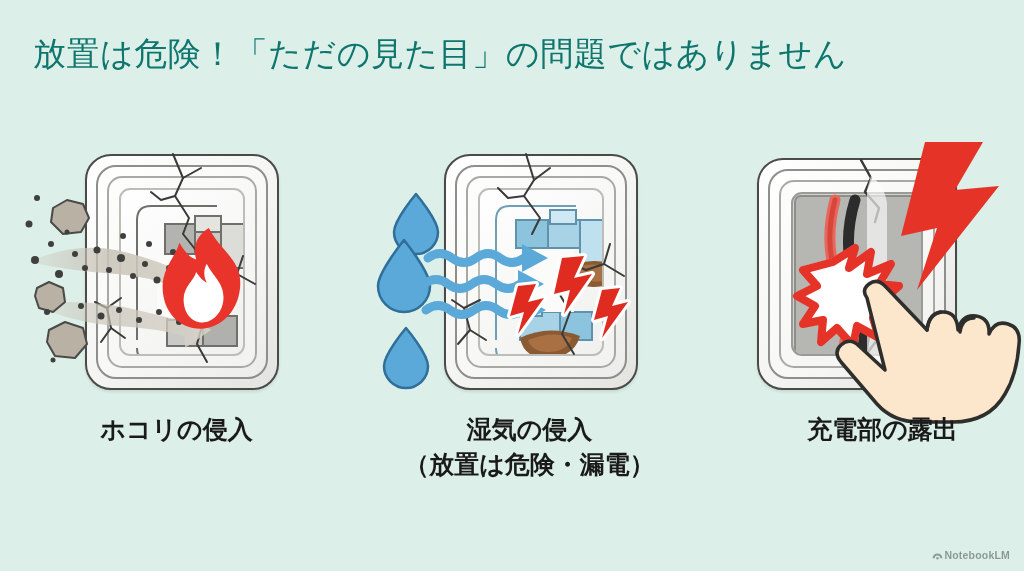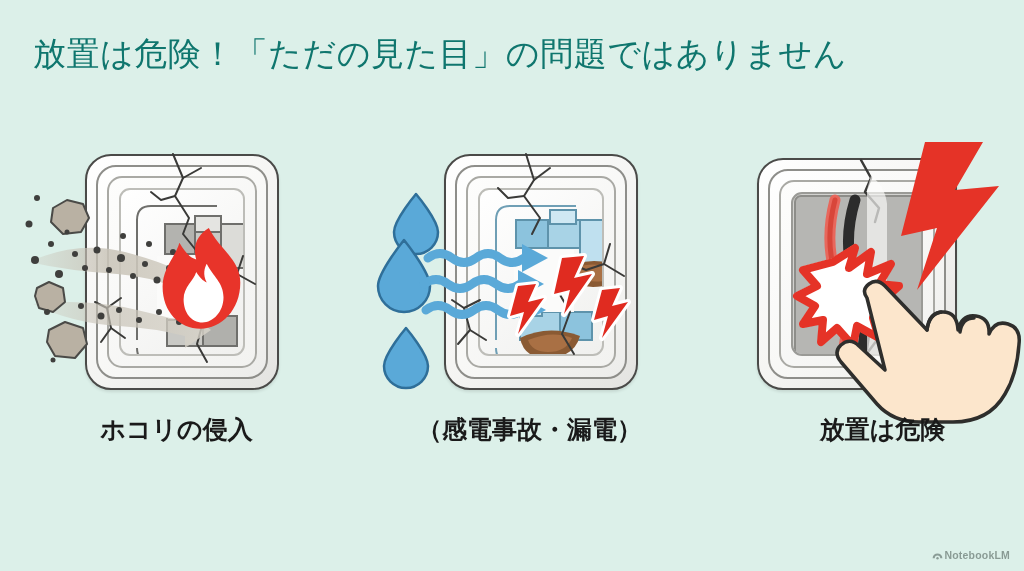--- a/index.html
+++ b/index.html
@@ -272,21 +272,22 @@
           </g>
           <g>
             <path d="M186 118 l22 -2 l-10 22 l18 -4 l-28 40 l6 -24 l-16 4 z" fill="#e02b20"></path>
             <path d="M142 146 l18 -2 l-8 18 l16 -4 l-26 36 l6 -22 l-14 4 z" fill="#e02b20"></path>
             <path d="M226 150 l18 -2 l-8 18 l16 -4 l-26 36 l6 -22 l-14 4 z" fill="#e02b20"></path>
           </g>
         </svg>
 
       </div>
       <div class="caption">
-        <span class="l2">（感電事故・漏電）</span>
+        <span>湿気の侵入</span>
+        <span class="l2">（放置は危険・漏電）</span>
       </div>
     </div>
 
     <div class="panel">
       <div class="art">
 
         <div class="plate" style="left:28px;top:18px;width:196px;height:228px;">
           <div class="plate-in1">
             <div class="plate-in2">
               <div class="plate-well" style="background:#d2d2cf;border-color:#9a9a96;">
@@ -331,21 +332,21 @@
                    l-34 0 q-26 0 -42 -18
                    l-36 -42 q-8 -10 0 -17 q9 -8 18 1 l26 24 z" fill="#fce6cc" stroke="#2e2e2c" stroke-width="3.5" stroke-linejoin="round"></path>
           <g fill="none" stroke="#2e2e2c" stroke-width="3.5" stroke-linecap="round">
             <path d="M198 190 q2 -16 14 -18"></path>
             <path d="M231 192 q2 -14 14 -14"></path>
           </g>
         </svg>
 
       </div>
       <div class="caption">
-        <span>放置は危険</span>
+        <span>充電部の露出</span>
       </div>
     </div>
 
   </div>
 
   <div style="position:absolute;right:14px;bottom:10px;display:flex;align-items:center;opacity:.55;">
     <svg width="13" height="13" viewBox="0 0 24 24">
       <path d="M3 19 a9 9 0 0 1 18 0 l-4 0 a5 5 0 0 0 -10 0 z" fill="#4a5a55"></path>
       <circle cx="12" cy="19" r="2.2" fill="#4a5a55"></circle>
     </svg>

